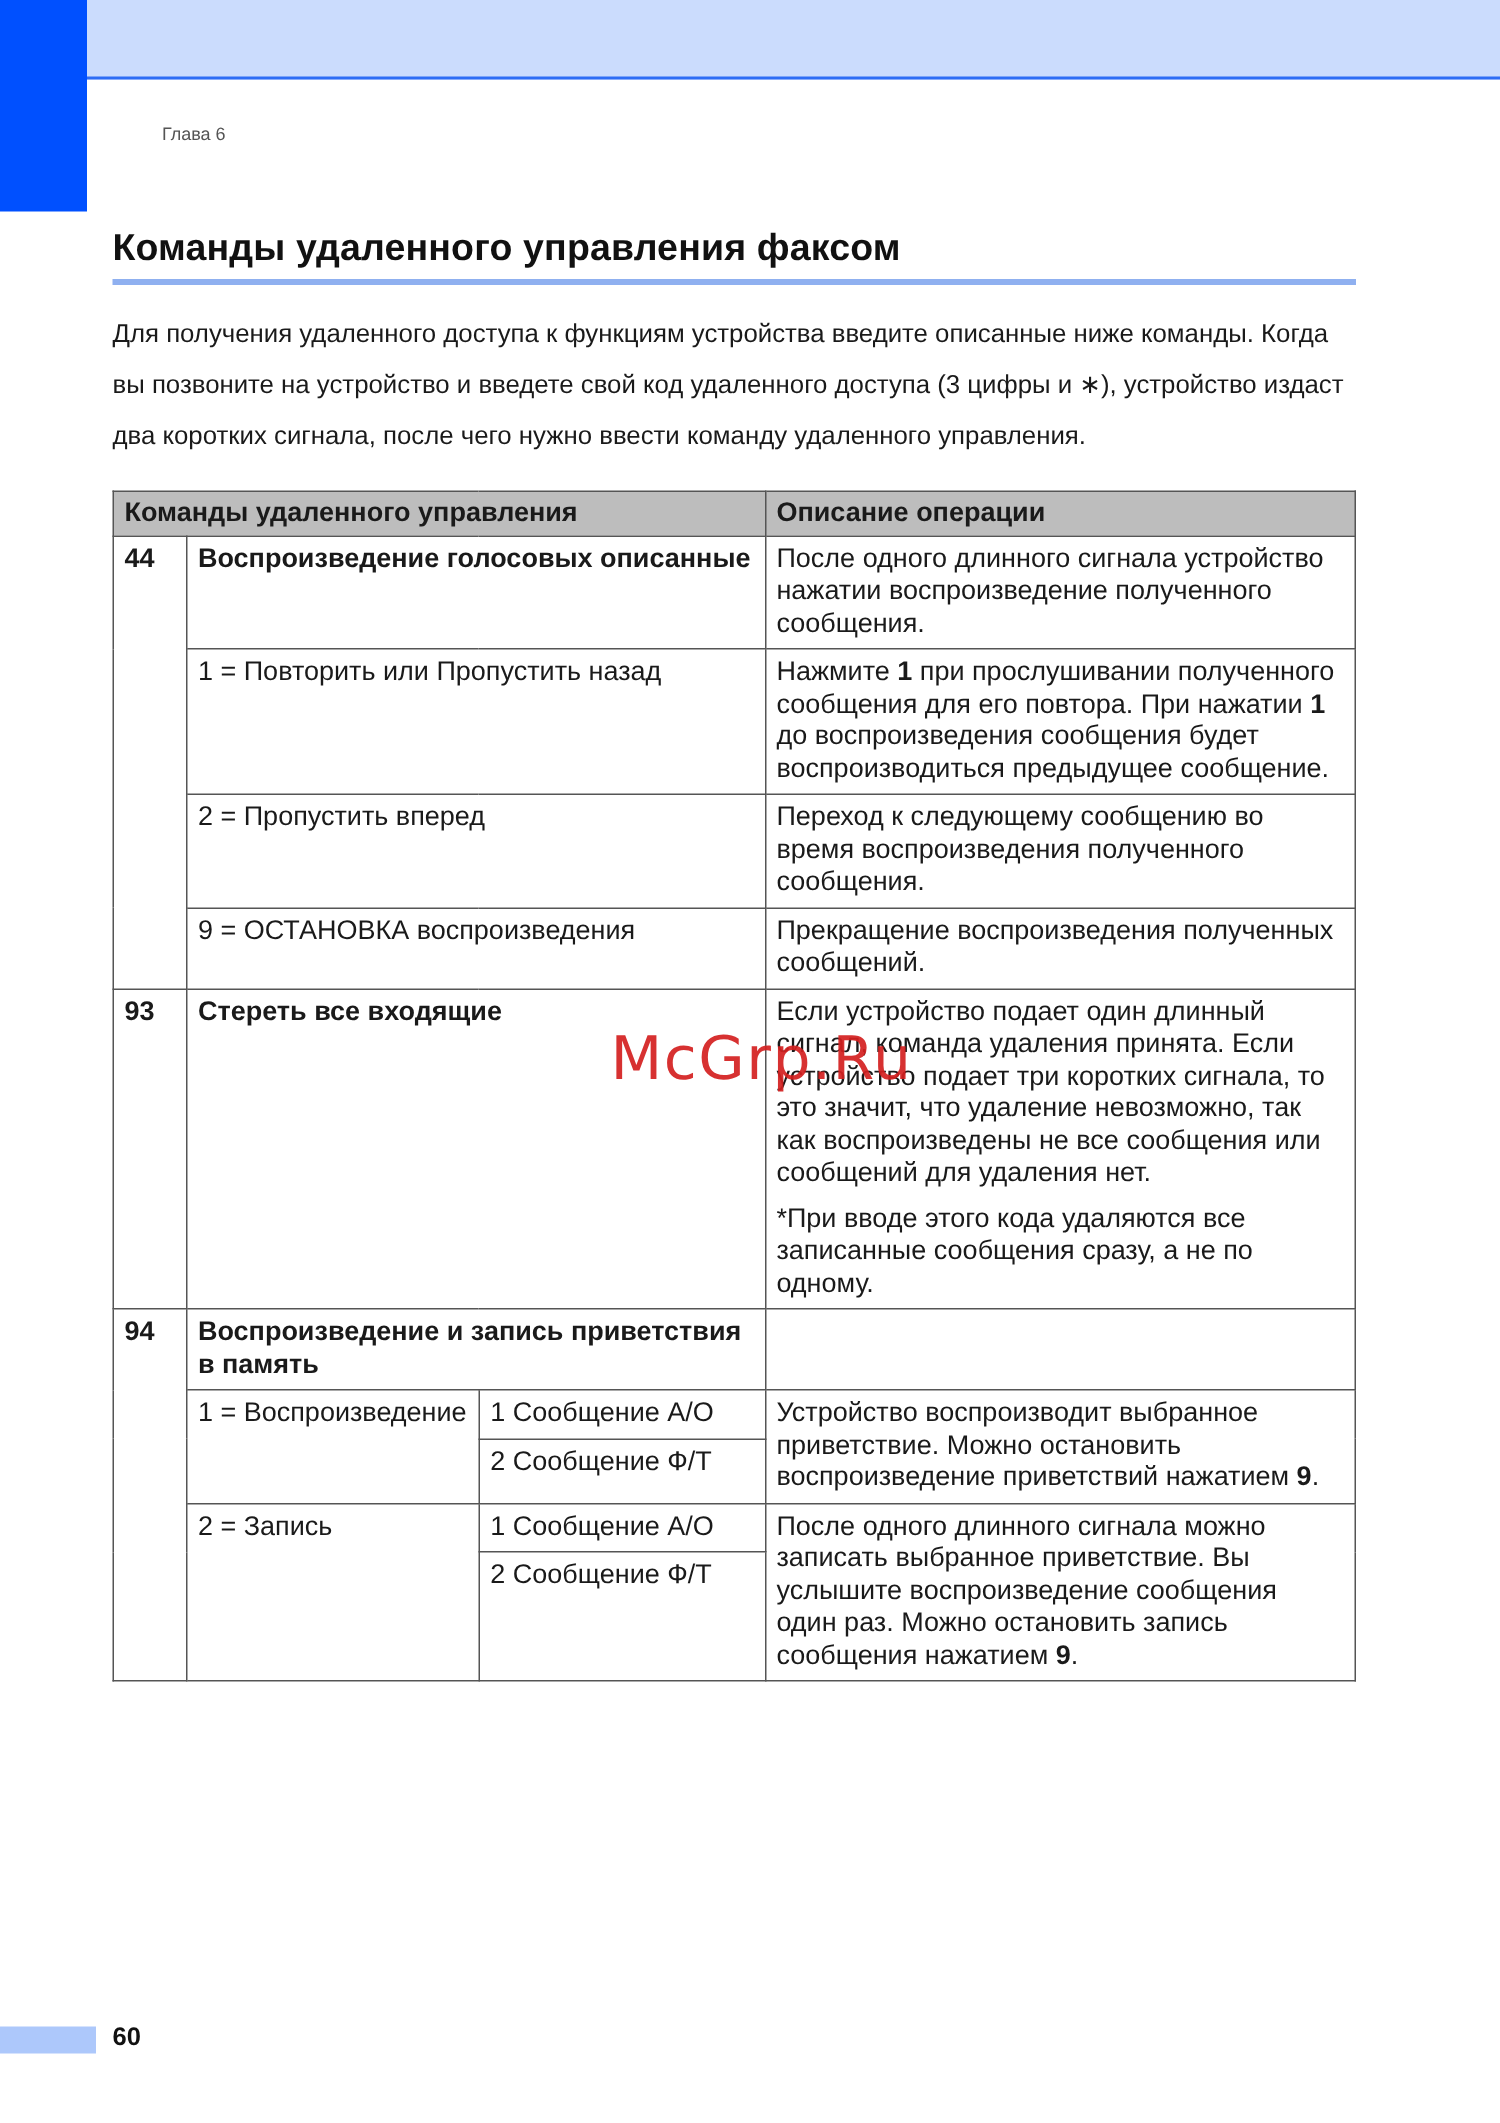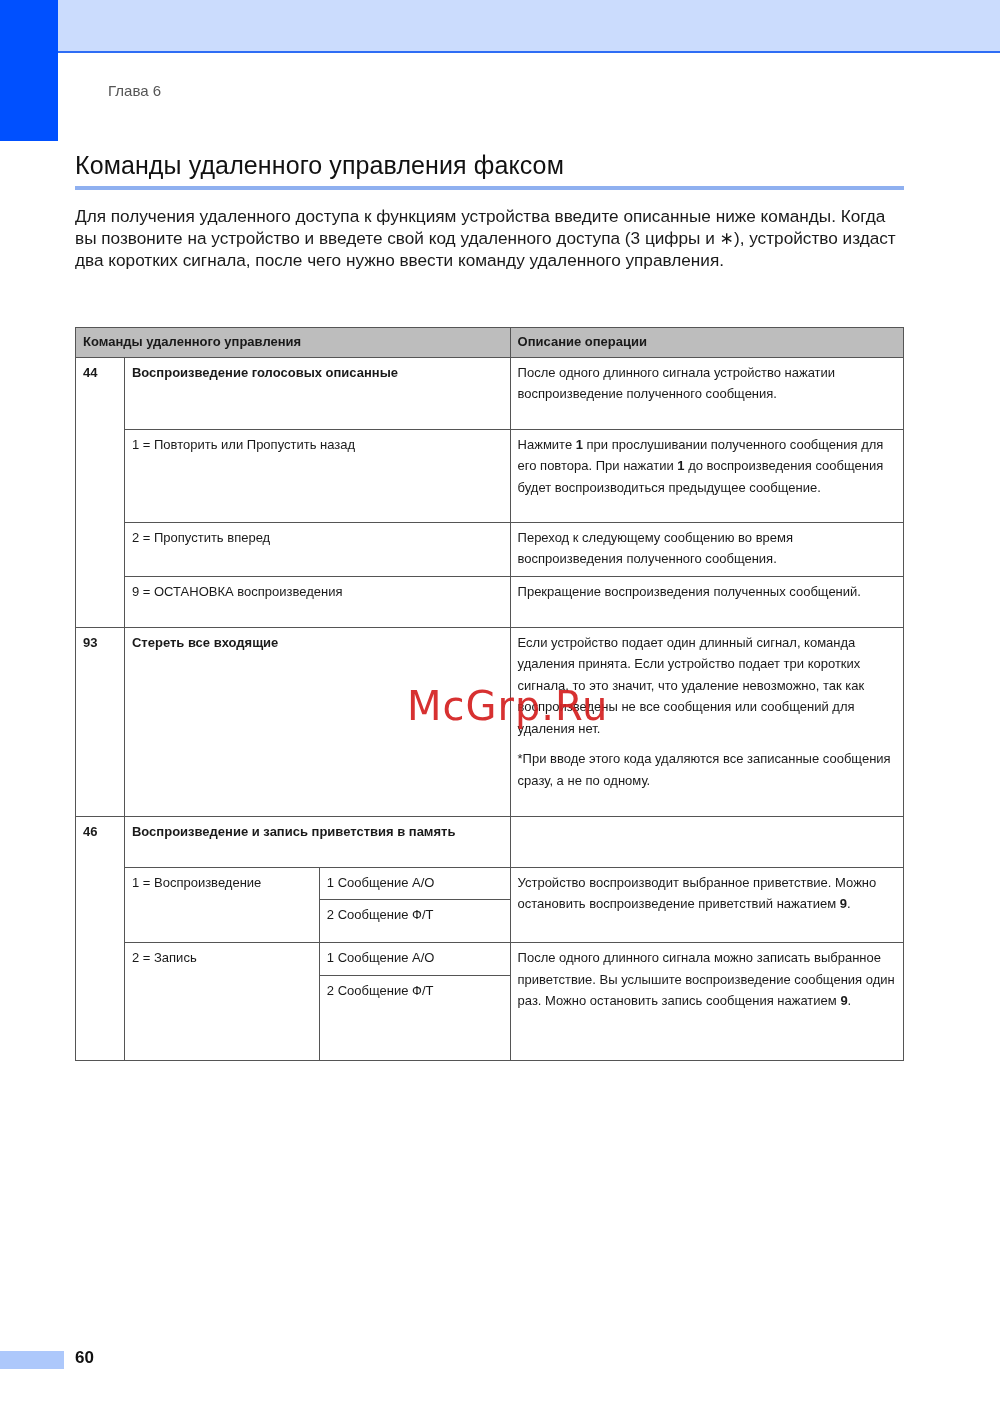--- a/index.html
+++ b/index.html
@@ -8,35 +8,35 @@
     font-family:"Liberation Sans", sans-serif; color:#1a1a1a; overflow:hidden;
   }
   .top-band {
     position:absolute; left:0; top:0; width:1000px; height:51px;
     background:#cbdcfd; border-bottom:2px solid #2e6df5;
   }
   .side-tab {
     position:absolute; left:0; top:0; width:58px; height:141px; background:#0050ff;
   }
   .chapter {
-    position:absolute; left:108px; top:82px; font-size:15px; color:#555;
+    position:absolute; left:108px; top:82px; font-size:12px; color:#555;
   }
   .title {
-    position:absolute; left:75px; top:151px; font-size:25px; font-weight:normal; color:#111;
+    position:absolute; left:75px; top:151px; font-size:25px; font-weight:bold; color:#111;
     letter-spacing:0.1px;
   }
   .title-rule {
     position:absolute; left:75px; top:186px; width:829px; height:4px; background:#8fb0f0;
   }
   .intro {
-    position:absolute; left:75px; top:205px; width:835px; font-size:17.2px; line-height:22px; color:#1a1a1a;
+    position:absolute; left:75px; top:205px; width:835px; font-size:17.2px; line-height:34px; color:#1a1a1a;
   }
   table.cmds {
     position:absolute; left:75px; top:327px; width:829px;
-    border-collapse:collapse; font-size:13px; line-height:21.5px; color:#1a1a1a;
+    border-collapse:collapse; font-size:18px; line-height:21.5px; color:#1a1a1a;
   }
   table.cmds td, table.cmds th {
     border:1px solid #555; vertical-align:top; padding:4px 7px 6px 7px; text-align:left;
   }
   table.cmds th {
     background:#bdbdbd; font-weight:bold; padding:3px 7px 4px 7px;
   }
   .b { font-weight:bold; }
   .note { margin-top:9px; display:block; }
   .watermark {
@@ -95,21 +95,21 @@
   <tr style="height:189px">
     <td class="b">93</td>
     <td colspan="2" class="b">Стереть все входящие</td>
     <td>
       <span>Если устройство подает один длинный сигнал, команда удаления принята. Если устройство подает три коротких сигнала, то это значит, что удаление невозможно, так как воспроизведены не все сообщения или сообщений для удаления нет.</span>
       <span class="note">*При вводе этого кода удаляются все записанные сообщения сразу, а не по одному.</span>
     </td>
   </tr>
 
   <tr style="height:51px">
-    <td rowspan="5" class="b">46</td>
+    <td rowspan="5" class="b">94</td>
     <td colspan="2" class="b">Воспроизведение и запись приветствия в память</td>
     <td></td>
   </tr>
   <tr style="height:29px">
     <td rowspan="2">1 = Воспроизведение</td>
     <td>1 Сообщение А/О</td>
     <td rowspan="2"><span>Устройство воспроизводит выбранное приветствие. Можно остановить воспроизведение приветствий нажатием </span><span class="b">9</span><span>.</span></td>
   </tr>
   <tr style="height:43px">
     <td>2 Сообщение Ф/Т</td>

